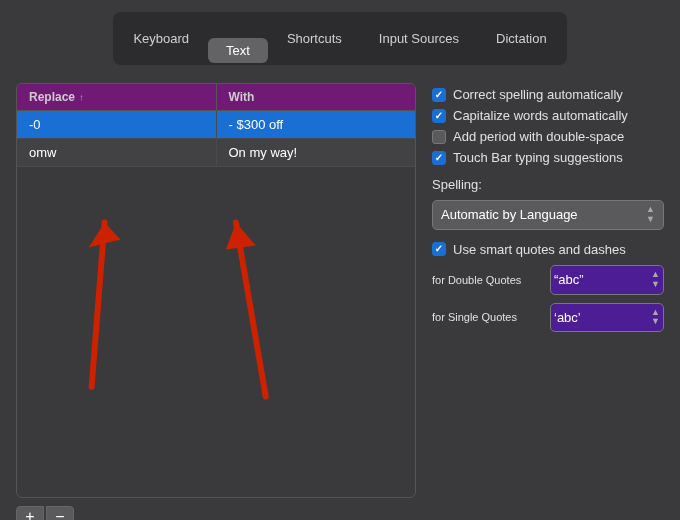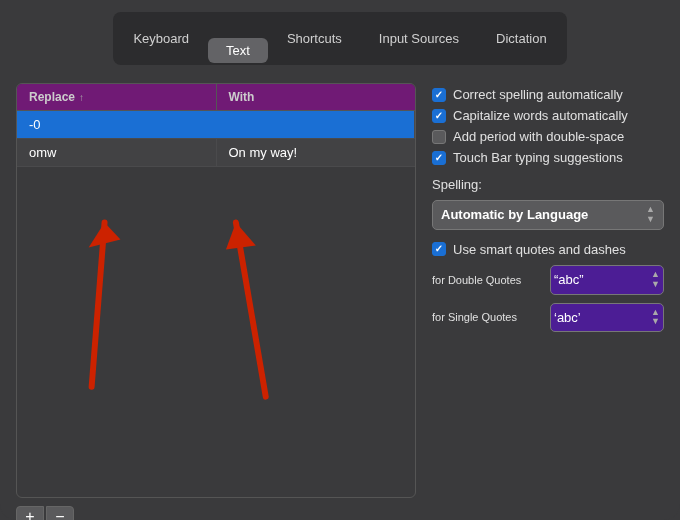--- a/index.html
+++ b/index.html
@@ -234,21 +234,20 @@
       align-items: center;
       justify-content: space-between;
       background: #5a5a5c;
       border: 1px solid #777;
       border-radius: 5px;
       padding: 4px 8px;
       font-size: 13px;
       color: #ffffff;
       cursor: pointer;
       margin-top: 2px;
-      font-weight: bold;
     }
 
     .dropdown-arrows {
       display: flex;
       flex-direction: column;
       font-size: 9px;
       color: #aaaaaa;
       line-height: 1.1;
     }
 
@@ -325,20 +324,21 @@
             <span>Replace</span>
             <span class="sort-arrow">↑</span>
           </div>
           <div class="table-header-cell">
             <span>With</span>
           </div>
         </div>
 
         <div class="table-row selected">
           <div class="table-cell">-0</div>
+          <div class="table-cell">- $300 off</div>
         </div>
 
         <div class="table-row">
           <div class="table-cell">omw</div>
           <div class="table-cell">On my way!</div>
         </div>
 
         <div style="position:relative; flex:1; min-height:330px;">
           <div class="empty-rows" style="width:100%; height:100%;"></div>
 

